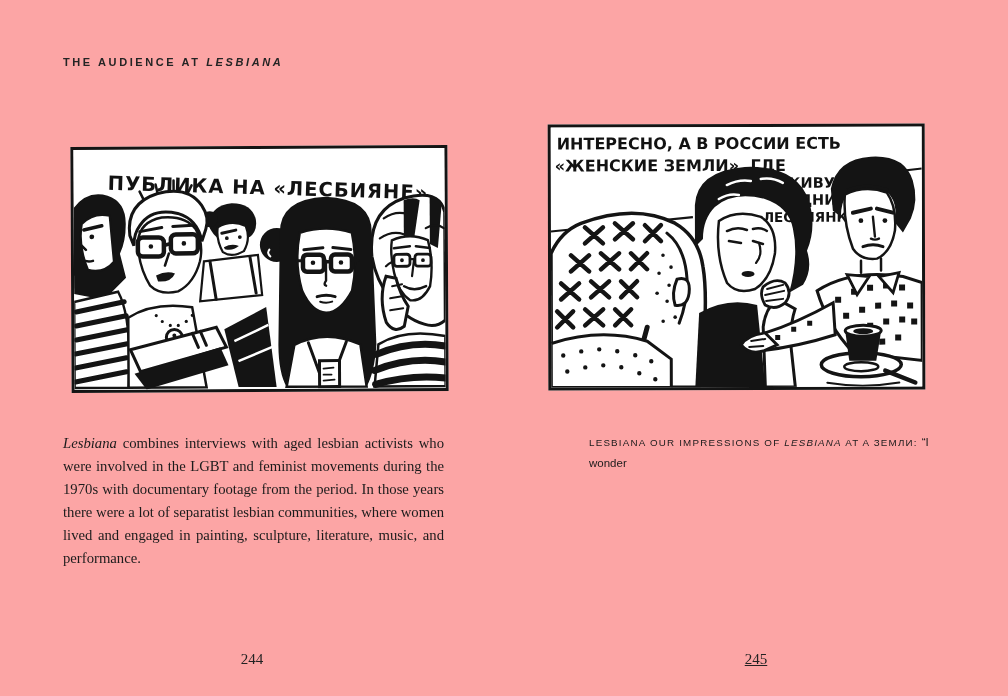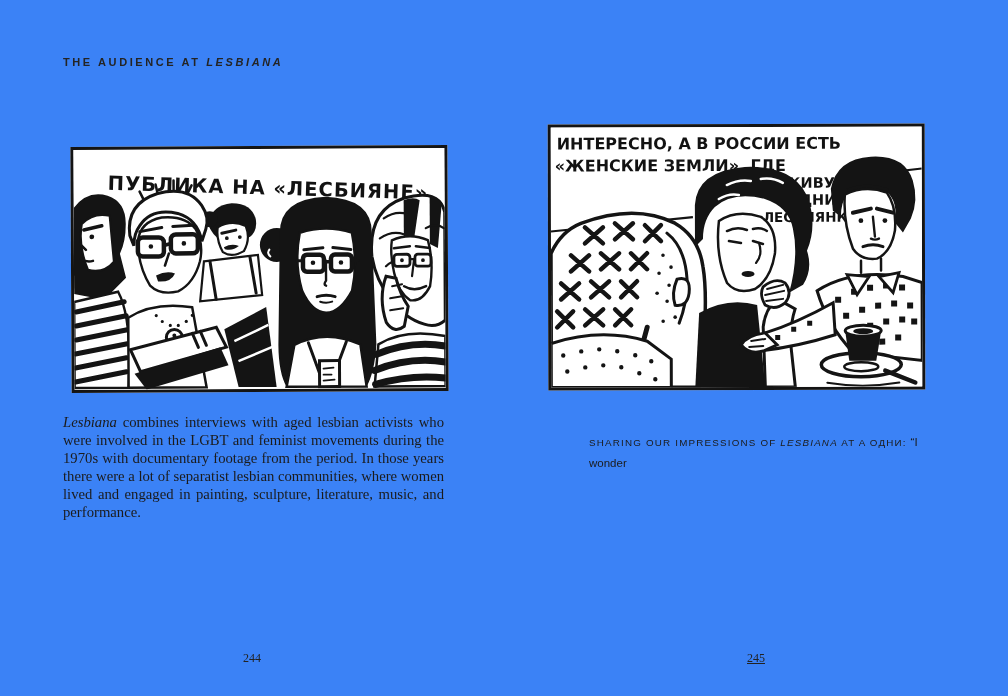--- a/index.html
+++ b/index.html
@@ -1,34 +1,34 @@
 <!DOCTYPE html>
 <html><head>
 <meta charset="utf-8">
 <style>
   html,body{margin:0;padding:0;background:#ffffff;}
-  .spread{position:relative;width:1008px;height:696px;background:#3b82f6;overflow:hidden;
+  .spread{position:relative;width:1008px;height:696px;background:#fca5a5;overflow:hidden;
           font-family:"Liberation Sans",sans-serif;color:#1d1d1b;}
   .running-header{position:absolute;left:63px;top:56px;font-size:11px;font-weight:bold;
           letter-spacing:2.6px;color:#242424;white-space:nowrap;}
   .running-header .it{font-style:italic;}
   .panel{position:absolute;border:3px solid #141414;background:#fff;box-sizing:content-box;}
   .panel-left{left:71px;top:146px;width:371px;height:240px;transform:rotate(-0.3deg);}
   .panel-right{left:548px;top:124px;width:371px;height:260px;transform:rotate(-0.15deg);}
   .panel svg{display:block;width:100%;height:100%;}
-  .body-text{position:absolute;left:63px;top:398px;width:381px;
-          font-family:"Liberation Serif",serif;font-size:14.7px;line-height:18px;
+  .body-text{position:absolute;left:63px;top:417px;width:381px;
+          font-family:"Liberation Serif",serif;font-size:14.7px;line-height:23px;
           text-align:justify;color:#1b1b1b;}
   .body-text .it{font-style:italic;}
   .caption{position:absolute;left:589px;top:420px;width:358px;font-size:11.5px;
           line-height:21.5px;color:#1b1b1b;}
   .caption .caps{font-size:9.8px;letter-spacing:1.2px;}
   .caption .caps-it{font-size:9.8px;letter-spacing:1.2px;font-style:italic;}
   .folio{position:absolute;top:651px;width:504px;text-align:center;
-          font-family:"Liberation Serif",serif;font-size:12px;color:#222;}
+          font-family:"Liberation Serif",serif;font-size:15px;color:#222;}
   .folio-left{left:0;}
   .folio-right{left:504px;text-decoration:underline;}
   text.hand{font-family:"DejaVu Sans",sans-serif;font-weight:bold;fill:#121212;}
 </style>
 </head>
 <body>
 
 <div class="spread">
 
   <div class="running-header">
@@ -256,18 +256,18 @@
         <ellipse cx="312" cy="204" rx="18" ry="5.5" fill="#ffffff" stroke-width="3"></ellipse>
         <ellipse cx="312" cy="204.5" rx="10" ry="3" fill="#141414" stroke="none"></ellipse>
         <path d="M334,244 L364,256" stroke-width="4.5"></path>
         <path d="M276,256 Q312,262 348,256" stroke-width="2"></path>
       </g>
     </svg>
   </div>
 
   <p class="body-text"><span class="it">Lesbiana</span><span> combines interviews with aged lesbian activists who were involved in the LGBT and feminist movements during the 1970s with documentary footage from the period. In those years there were a lot of separatist lesbian communities, where women lived and engaged in painting, sculpture, literature, music, and performance.</span></p>
 
-  <p class="caption"><span class="caps">SHARING OUR IMPRESSIONS OF </span><span class="caps-it">LESBIANA</span><span class="caps"> AT A ОДНИ: </span><span>“I wonder</span><br></p>
+  <p class="caption"><span class="caps">LESBIANA OUR IMPRESSIONS OF </span><span class="caps-it">LESBIANA</span><span class="caps"> AT A ЗЕМЛИ: </span><span>“I wonder</span><br></p>
 
   <div class="folio folio-left">244</div>
   <div class="folio folio-right">245</div>
 
 </div>
 
 </body></html>

